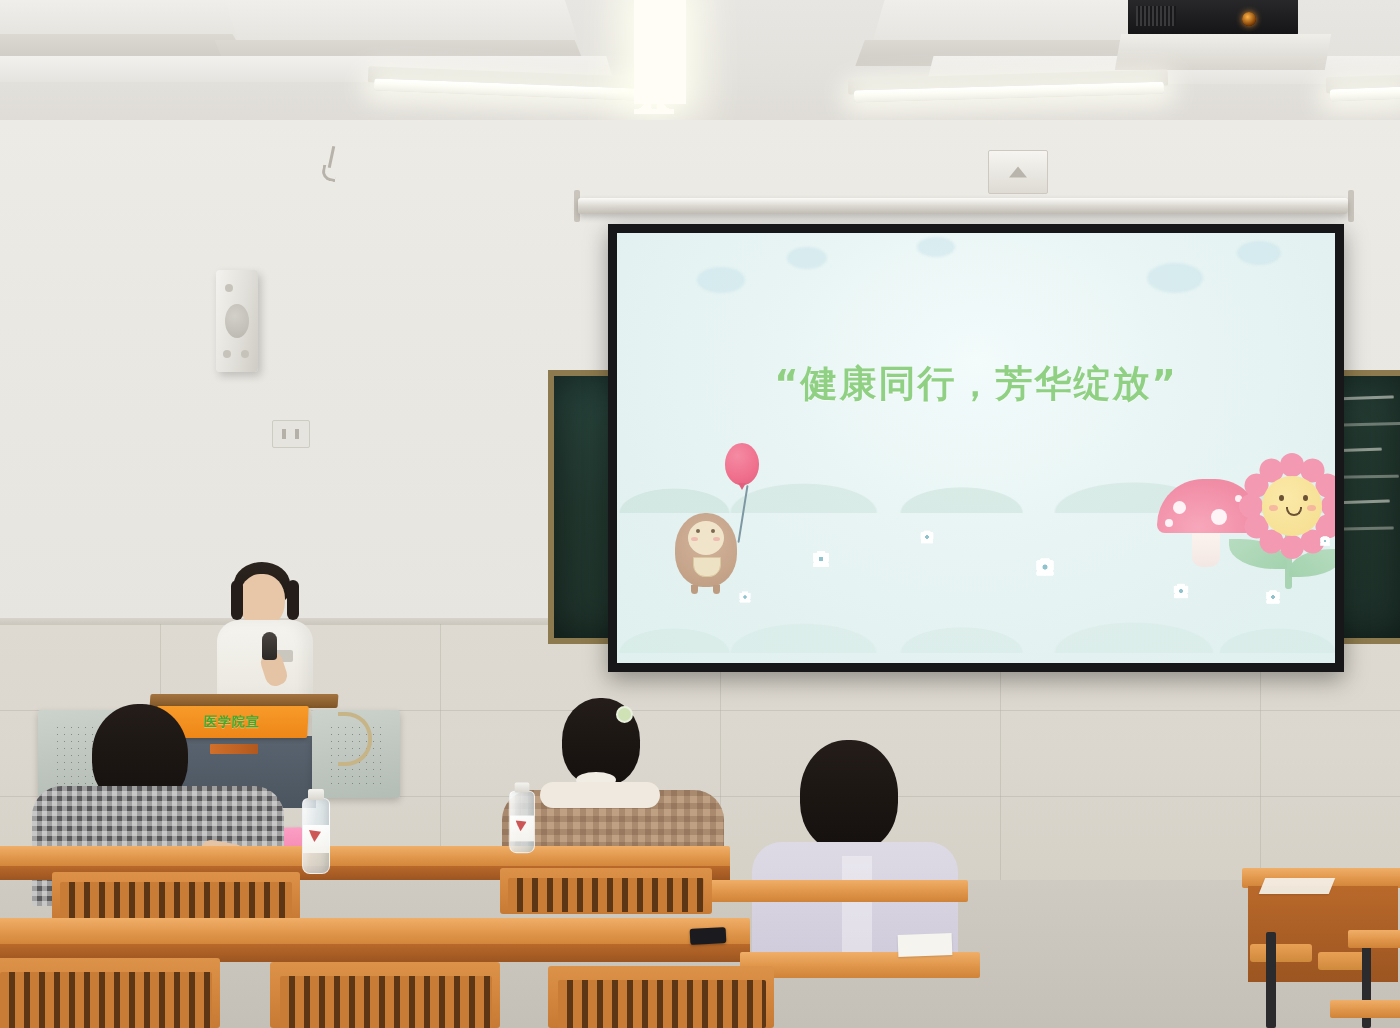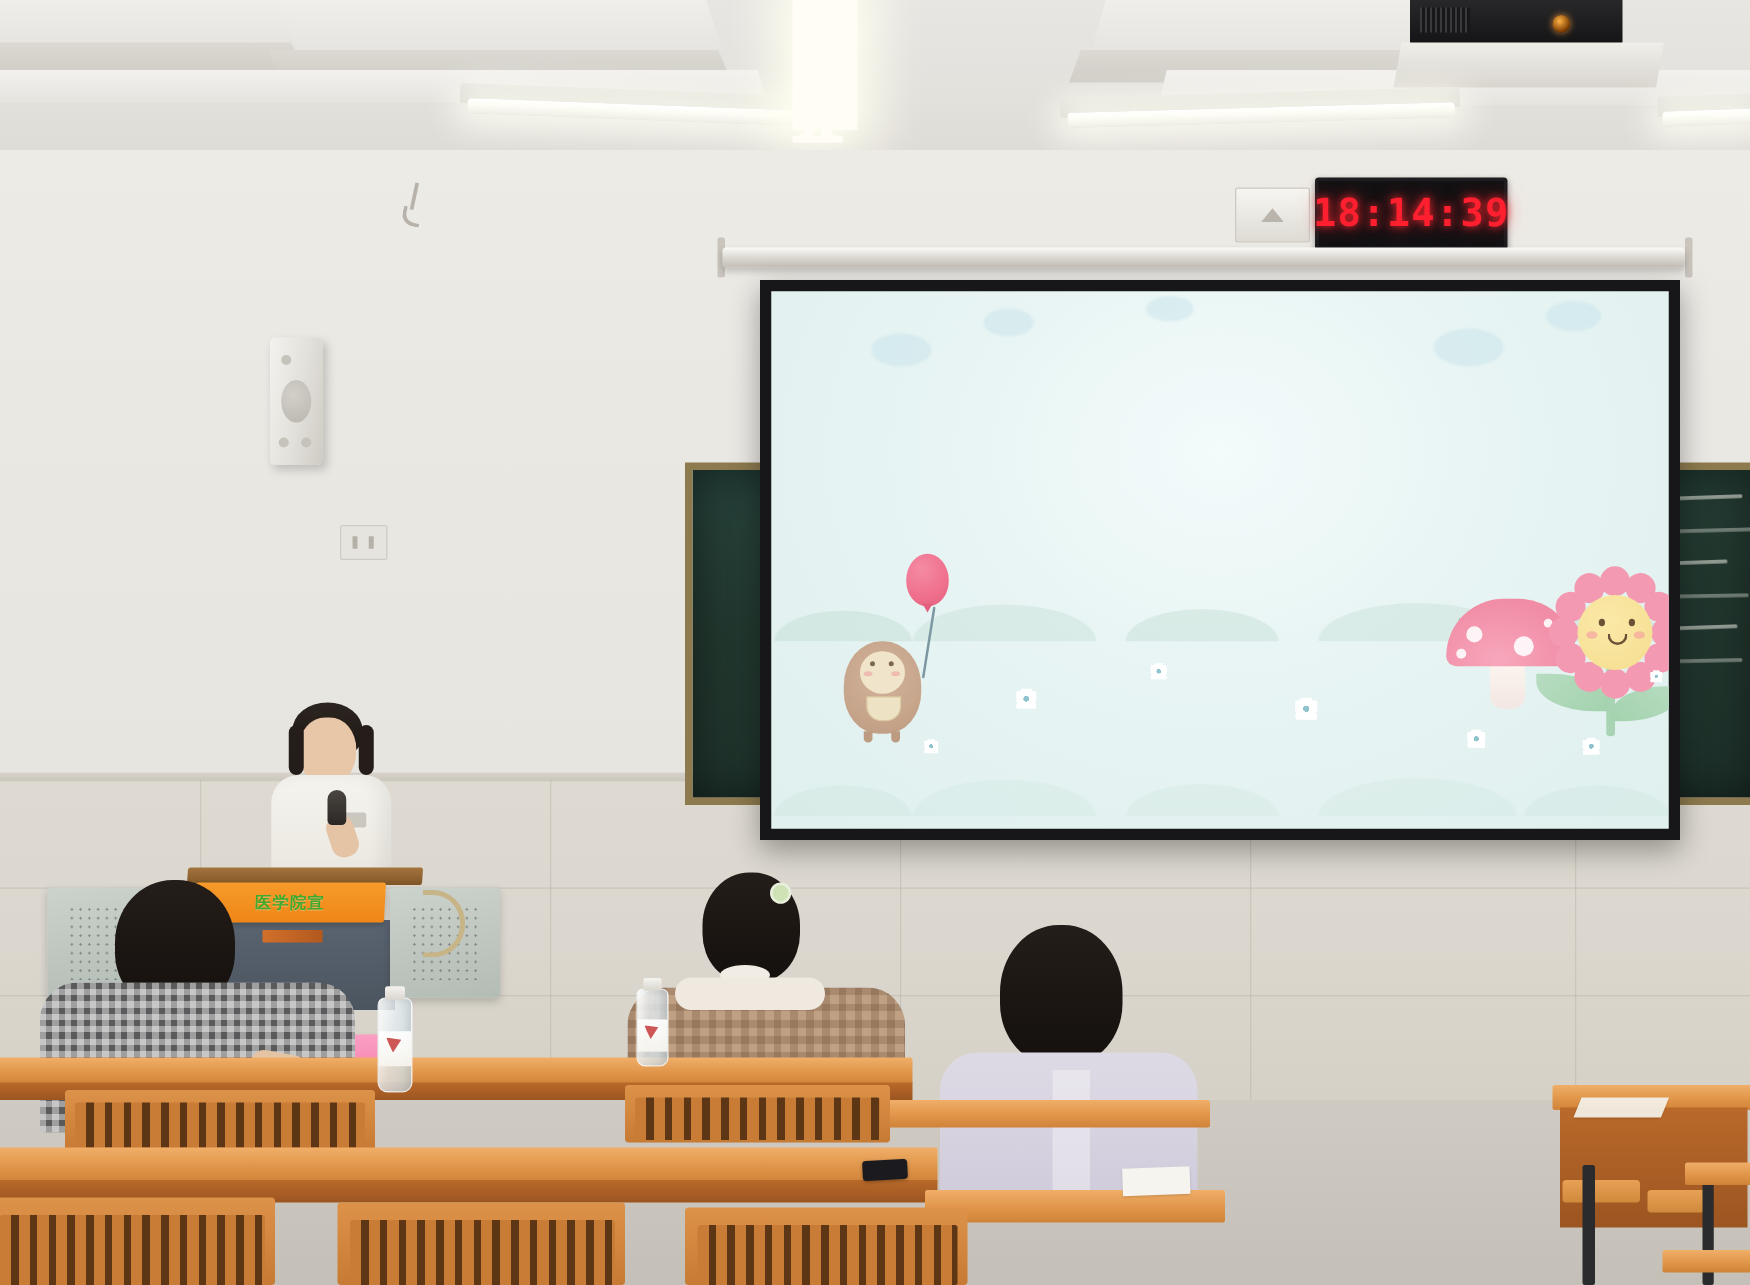--- a/index.html
+++ b/index.html
@@ -712,23 +712,20 @@
 
   <div class="wall-speaker">
     <div class="w-dot" style="left:9px;top:14px;"></div>
     <div class="w-cone"></div>
     <div class="w-dot" style="left:7px;top:80px;"></div>
     <div class="w-dot" style="left:25px;top:80px;"></div>
   </div>
   <div class="outlet"></div>
 
   <div class="sensor-box"></div>
-  <div class="clock">
-    <div class="clock-digits">18:14:39</div>
-  </div>
 
   <div class="blackboard">
     <div class="chalk-line" style="left:690px;top:22px;width:150px;transform:rotate(-2deg);"></div>
     <div class="chalk-line b" style="left:690px;top:48px;width:158px;transform:rotate(-1.5deg);"></div>
     <div class="chalk-line" style="left:688px;top:74px;width:140px;transform:rotate(-2deg);"></div>
     <div class="chalk-line b" style="left:690px;top:100px;width:155px;transform:rotate(-1deg);"></div>
     <div class="chalk-line" style="left:688px;top:126px;width:148px;transform:rotate(-2deg);"></div>
     <div class="chalk-line b" style="left:690px;top:152px;width:150px;transform:rotate(-1.2deg);"></div>
     <div class="chalk-line" style="left:692px;top:186px;width:96px;transform:rotate(-2.5deg);"></div>
   </div>
@@ -743,20 +740,21 @@
       <div class="cloud" style="left:80px;top:34px;width:48px;height:26px;"></div>
       <div class="cloud" style="left:170px;top:14px;width:40px;height:22px;"></div>
       <div class="cloud" style="left:530px;top:30px;width:56px;height:30px;"></div>
       <div class="cloud" style="left:620px;top:8px;width:44px;height:24px;"></div>
       <div class="cloud" style="left:300px;top:4px;width:38px;height:20px;"></div>
 
       <div class="grass-band" style="top:160px;"></div>
       <div class="grass-band" style="top:300px;opacity:.5;"></div>
 
       <div class="slide-title">
+        <span>“健康同行，芳华绽放”</span>
       </div>
 
       <div class="slide-meta">
         <div>演讲人：韦惠琼</div>
         <div>时间：3月8日</div>
       </div>
 
       <div class="balloon"></div>
       <div class="balloon-string"></div>
       <div class="hedgehog">

